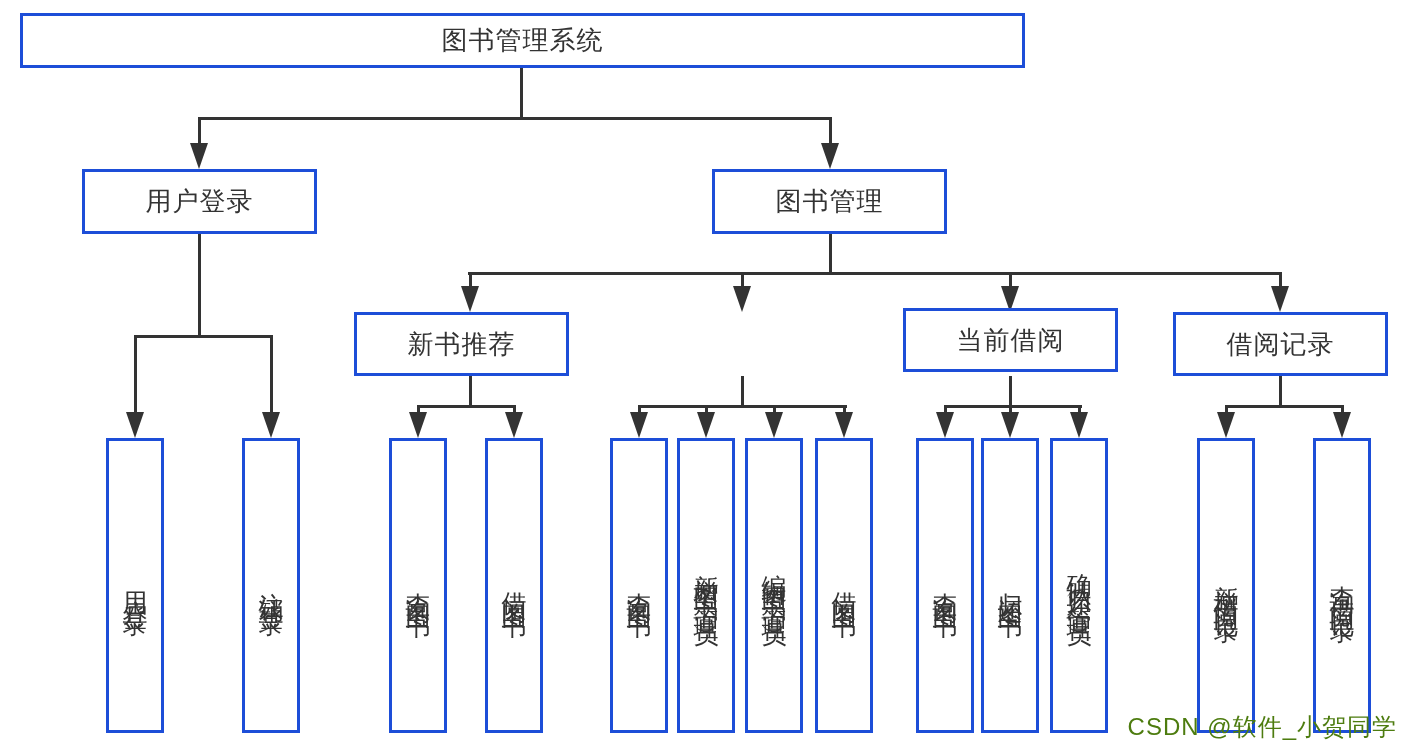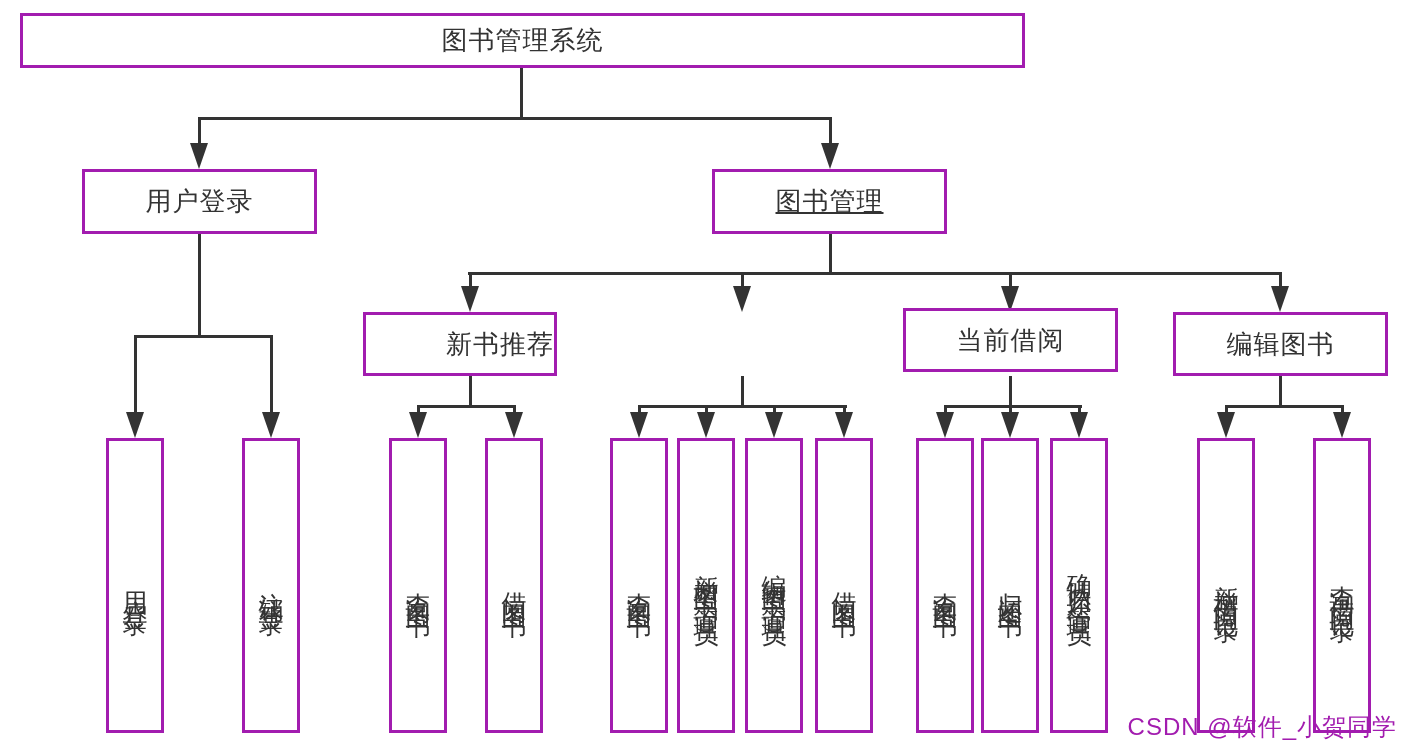--- a/index.html
+++ b/index.html
@@ -6,21 +6,21 @@
   #canvas{
     position:relative;
     width:1405px;height:747px;
     background:#ffffff;
     font-family:"Liberation Sans","DejaVu Sans",sans-serif;
     overflow:hidden;
   }
   .box{
     position:absolute;
     box-sizing:border-box;
-    border:3px solid #a21caf;
+    border:3px solid #1d4ed8;
     background:#ffffff;
     display:flex;align-items:center;justify-content:center;
     color:#333333;
   }
   .hlabel{
     font-size:26px;letter-spacing:1px;color:#333333;white-space:nowrap;
   }
   .vlabel{
     writing-mode:vertical-rl;
     text-orientation:mixed;
@@ -31,21 +31,21 @@
   .arrow{
     position:absolute;width:0;height:0;
     border-left:9px solid transparent;
     border-right:9px solid transparent;
     border-top:26px solid #333333;
   }
   .watermark{
     position:absolute;
     right:8px;bottom:4px;
     font-size:24px;letter-spacing:1px;
-    color:#a21caf;white-space:nowrap;
+    color:#4d7c0f;white-space:nowrap;
   }
 </style>
 </head>
 <body>
 
 <div id="canvas">
 
   <div class="box" style="left:20px;top:13px;width:1005px;height:55px;">
     <span class="hlabel">图书管理系统</span>
   </div>
@@ -53,21 +53,21 @@
   <div class="line" style="left:520px;top:68px;width:3px;height:50px;"></div>
   <div class="line" style="left:198px;top:117px;width:634px;height:3px;"></div>
   <div class="line" style="left:198px;top:117px;width:3px;height:28px;"></div>
   <div class="arrow" style="left:190px;top:143px;"></div>
   <div class="line" style="left:829px;top:117px;width:3px;height:28px;"></div>
   <div class="arrow" style="left:821px;top:143px;"></div>
 
   <div class="box" style="left:82px;top:169px;width:235px;height:65px;">
     <span class="hlabel">用户登录</span>
   </div>
-  <div class="box" style="left:712px;top:169px;width:235px;height:65px;text-decoration:underline;">
+  <div class="box" style="left:712px;top:169px;width:235px;height:65px;">
     <span class="hlabel">图书管理</span>
   </div>
 
   <div class="line" style="left:198px;top:234px;width:3px;height:103px;"></div>
   <div class="line" style="left:134px;top:335px;width:139px;height:3px;"></div>
   <div class="line" style="left:134px;top:335px;width:3px;height:79px;"></div>
   <div class="arrow" style="left:126px;top:412px;"></div>
   <div class="line" style="left:270px;top:335px;width:3px;height:79px;"></div>
   <div class="arrow" style="left:262px;top:412px;"></div>
 
@@ -75,28 +75,28 @@
   <div class="line" style="left:468px;top:272px;width:814px;height:3px;"></div>
   <div class="line" style="left:469px;top:272px;width:3px;height:16px;"></div>
   <div class="arrow" style="left:461px;top:286px;"></div>
   <div class="line" style="left:741px;top:272px;width:3px;height:16px;"></div>
   <div class="arrow" style="left:733px;top:286px;"></div>
   <div class="line" style="left:1009px;top:272px;width:3px;height:16px;"></div>
   <div class="arrow" style="left:1001px;top:286px;"></div>
   <div class="line" style="left:1279px;top:272px;width:3px;height:16px;"></div>
   <div class="arrow" style="left:1271px;top:286px;"></div>
 
-  <div class="box" style="left:363px;top:312px;width:194px;height:64px;justify-content:flex-end;">
+  <div class="box" style="left:354px;top:312px;width:215px;height:64px;">
     <span class="hlabel">新书推荐</span>
   </div>
   <div class="box" style="left:903px;top:308px;width:215px;height:64px;">
     <span class="hlabel">当前借阅</span>
   </div>
   <div class="box" style="left:1173px;top:312px;width:215px;height:64px;">
-    <span class="hlabel">编辑图书</span>
+    <span class="hlabel">借阅记录</span>
   </div>
 
   <div class="line" style="left:469px;top:376px;width:3px;height:31px;"></div>
   <div class="line" style="left:417px;top:405px;width:99px;height:3px;"></div>
   <div class="line" style="left:417px;top:405px;width:3px;height:10px;"></div>
   <div class="arrow" style="left:409px;top:412px;"></div>
   <div class="line" style="left:513px;top:405px;width:3px;height:10px;"></div>
   <div class="arrow" style="left:505px;top:412px;"></div>
 
   <div class="line" style="left:741px;top:376px;width:3px;height:31px;"></div>

